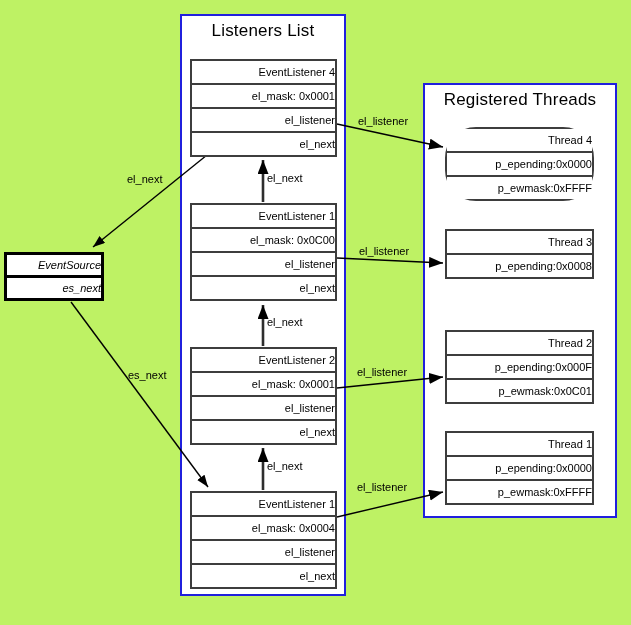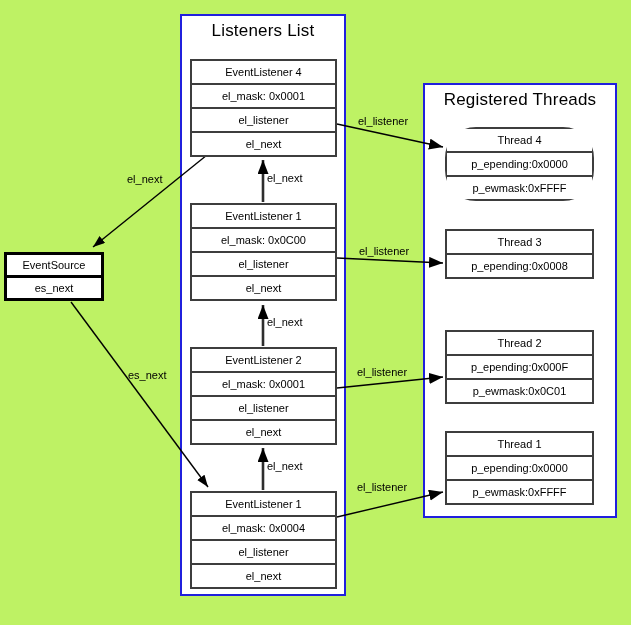--- a/index.html
+++ b/index.html
@@ -40,31 +40,32 @@
   .node {
     position: absolute;
     border: 2px solid #3d3d3d;
     background: #ffffff;
     box-sizing: content-box;
     z-index: 3;
   }
   .node .row {
     height: 22px;
     line-height: 22px;
-    text-align: center;
+    text-align: right;
     font-size: 11px;
     background: #ffffff;
     white-space: nowrap;
   }
   .node .row + .row {
     border-top: 2px solid #3d3d3d;
   }
   .node.source {
     border: 3px solid #000000;
     z-index: 3;
+    font-style: italic;
   }
   .node.source .row {
     height: 20px;
     line-height: 20px;
   }
   .node.source .row + .row {
     border-top: 3px solid #000000;
   }
   .edge-label {
     position: absolute;

